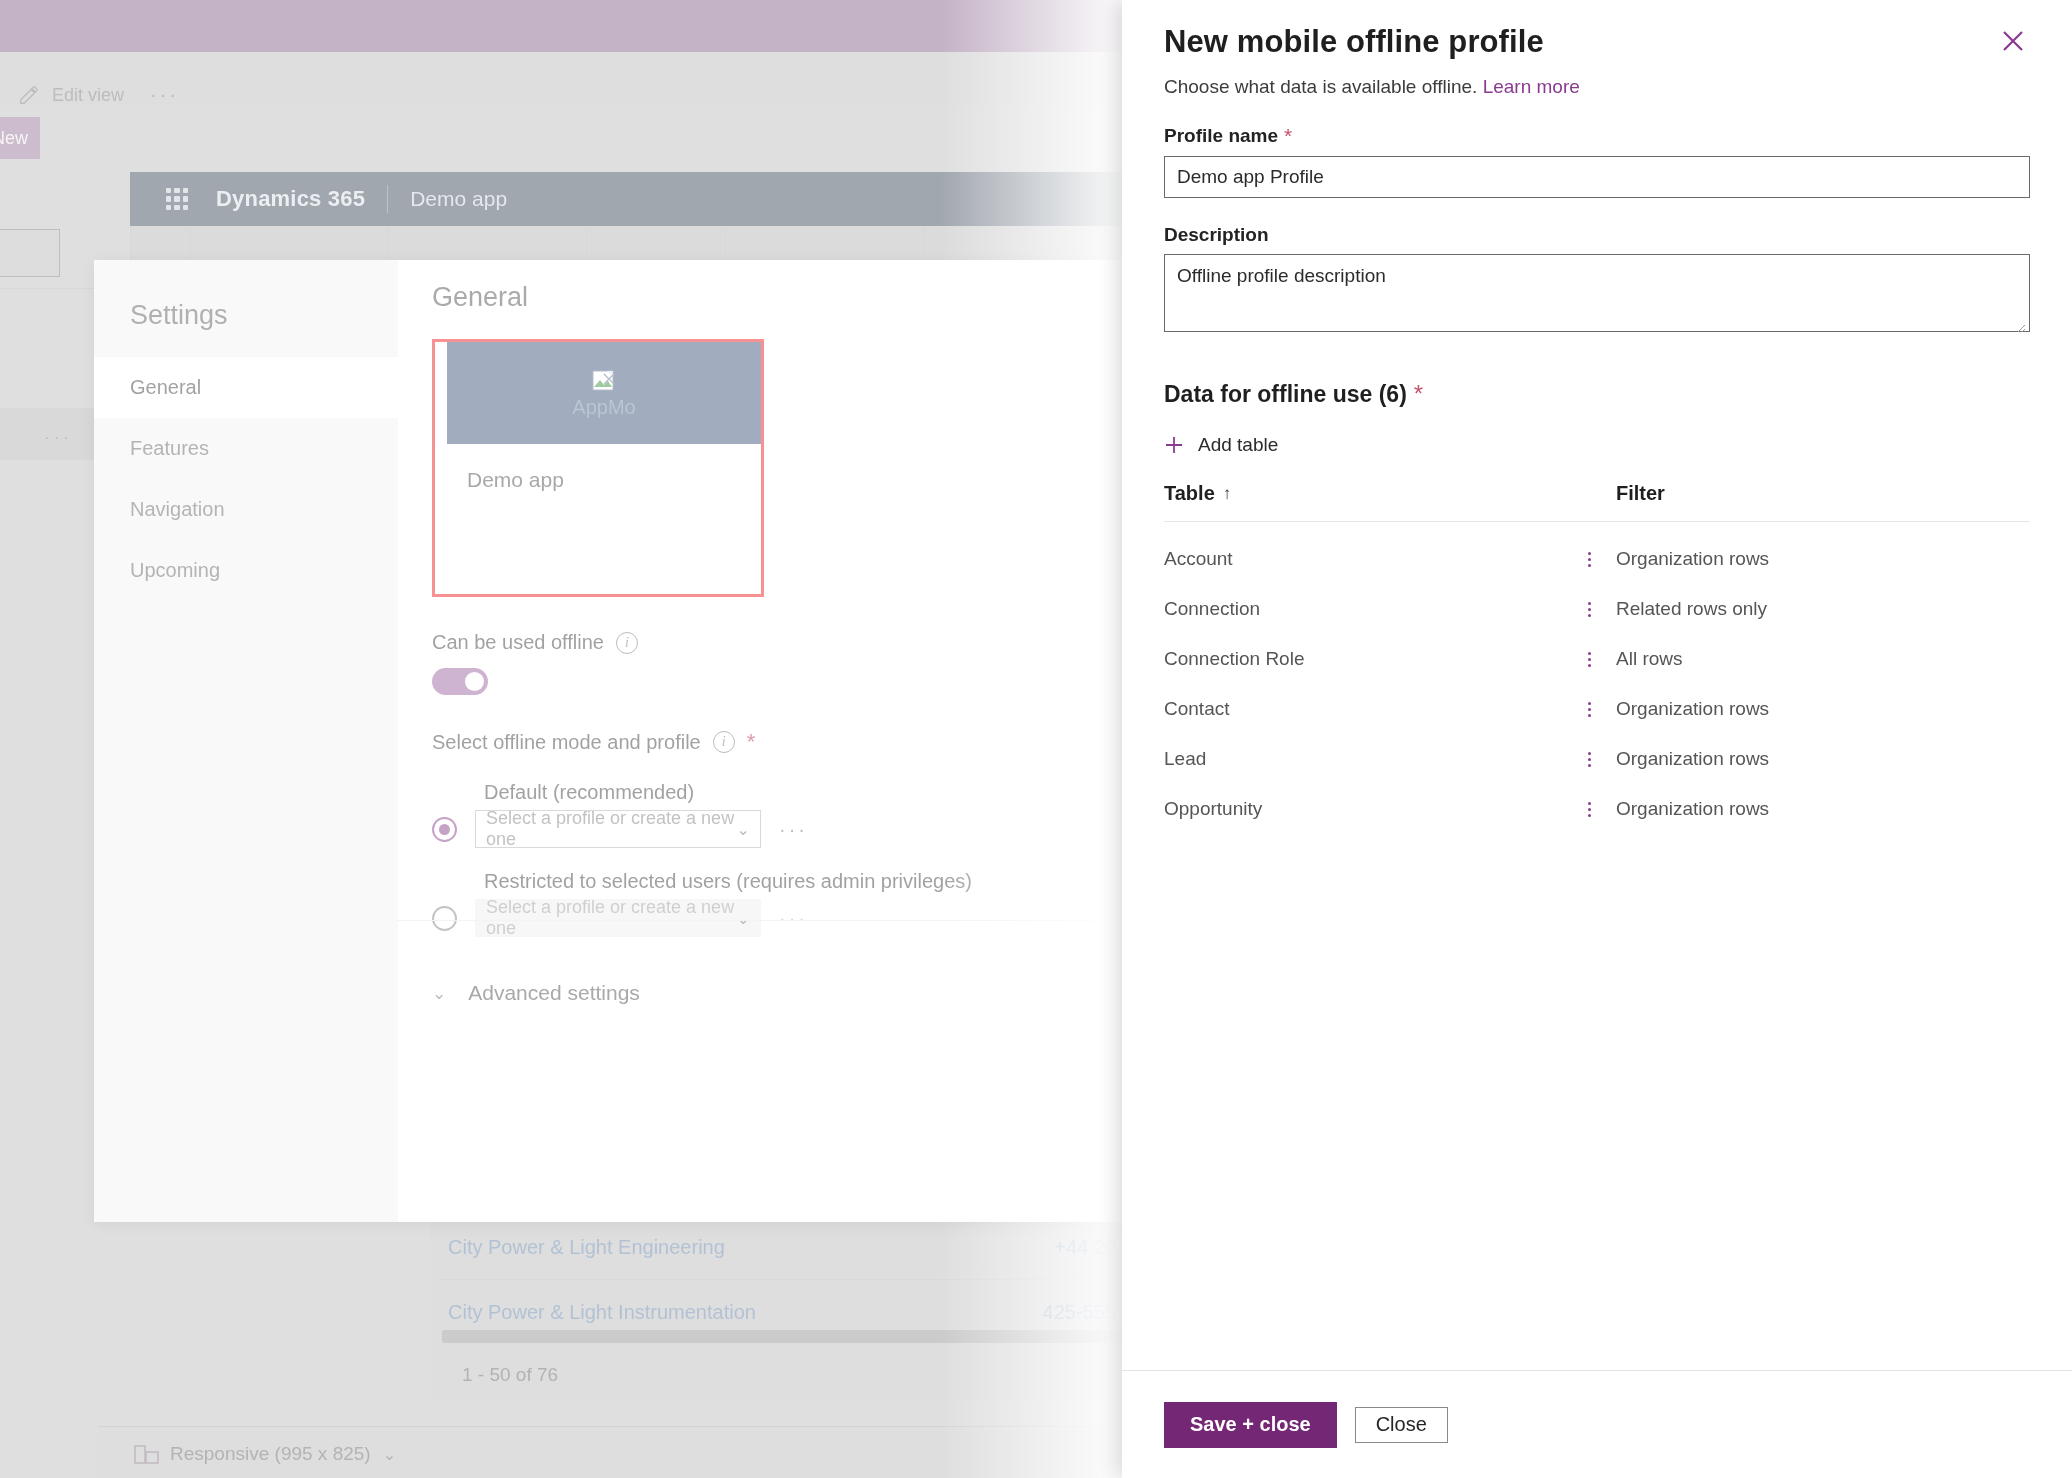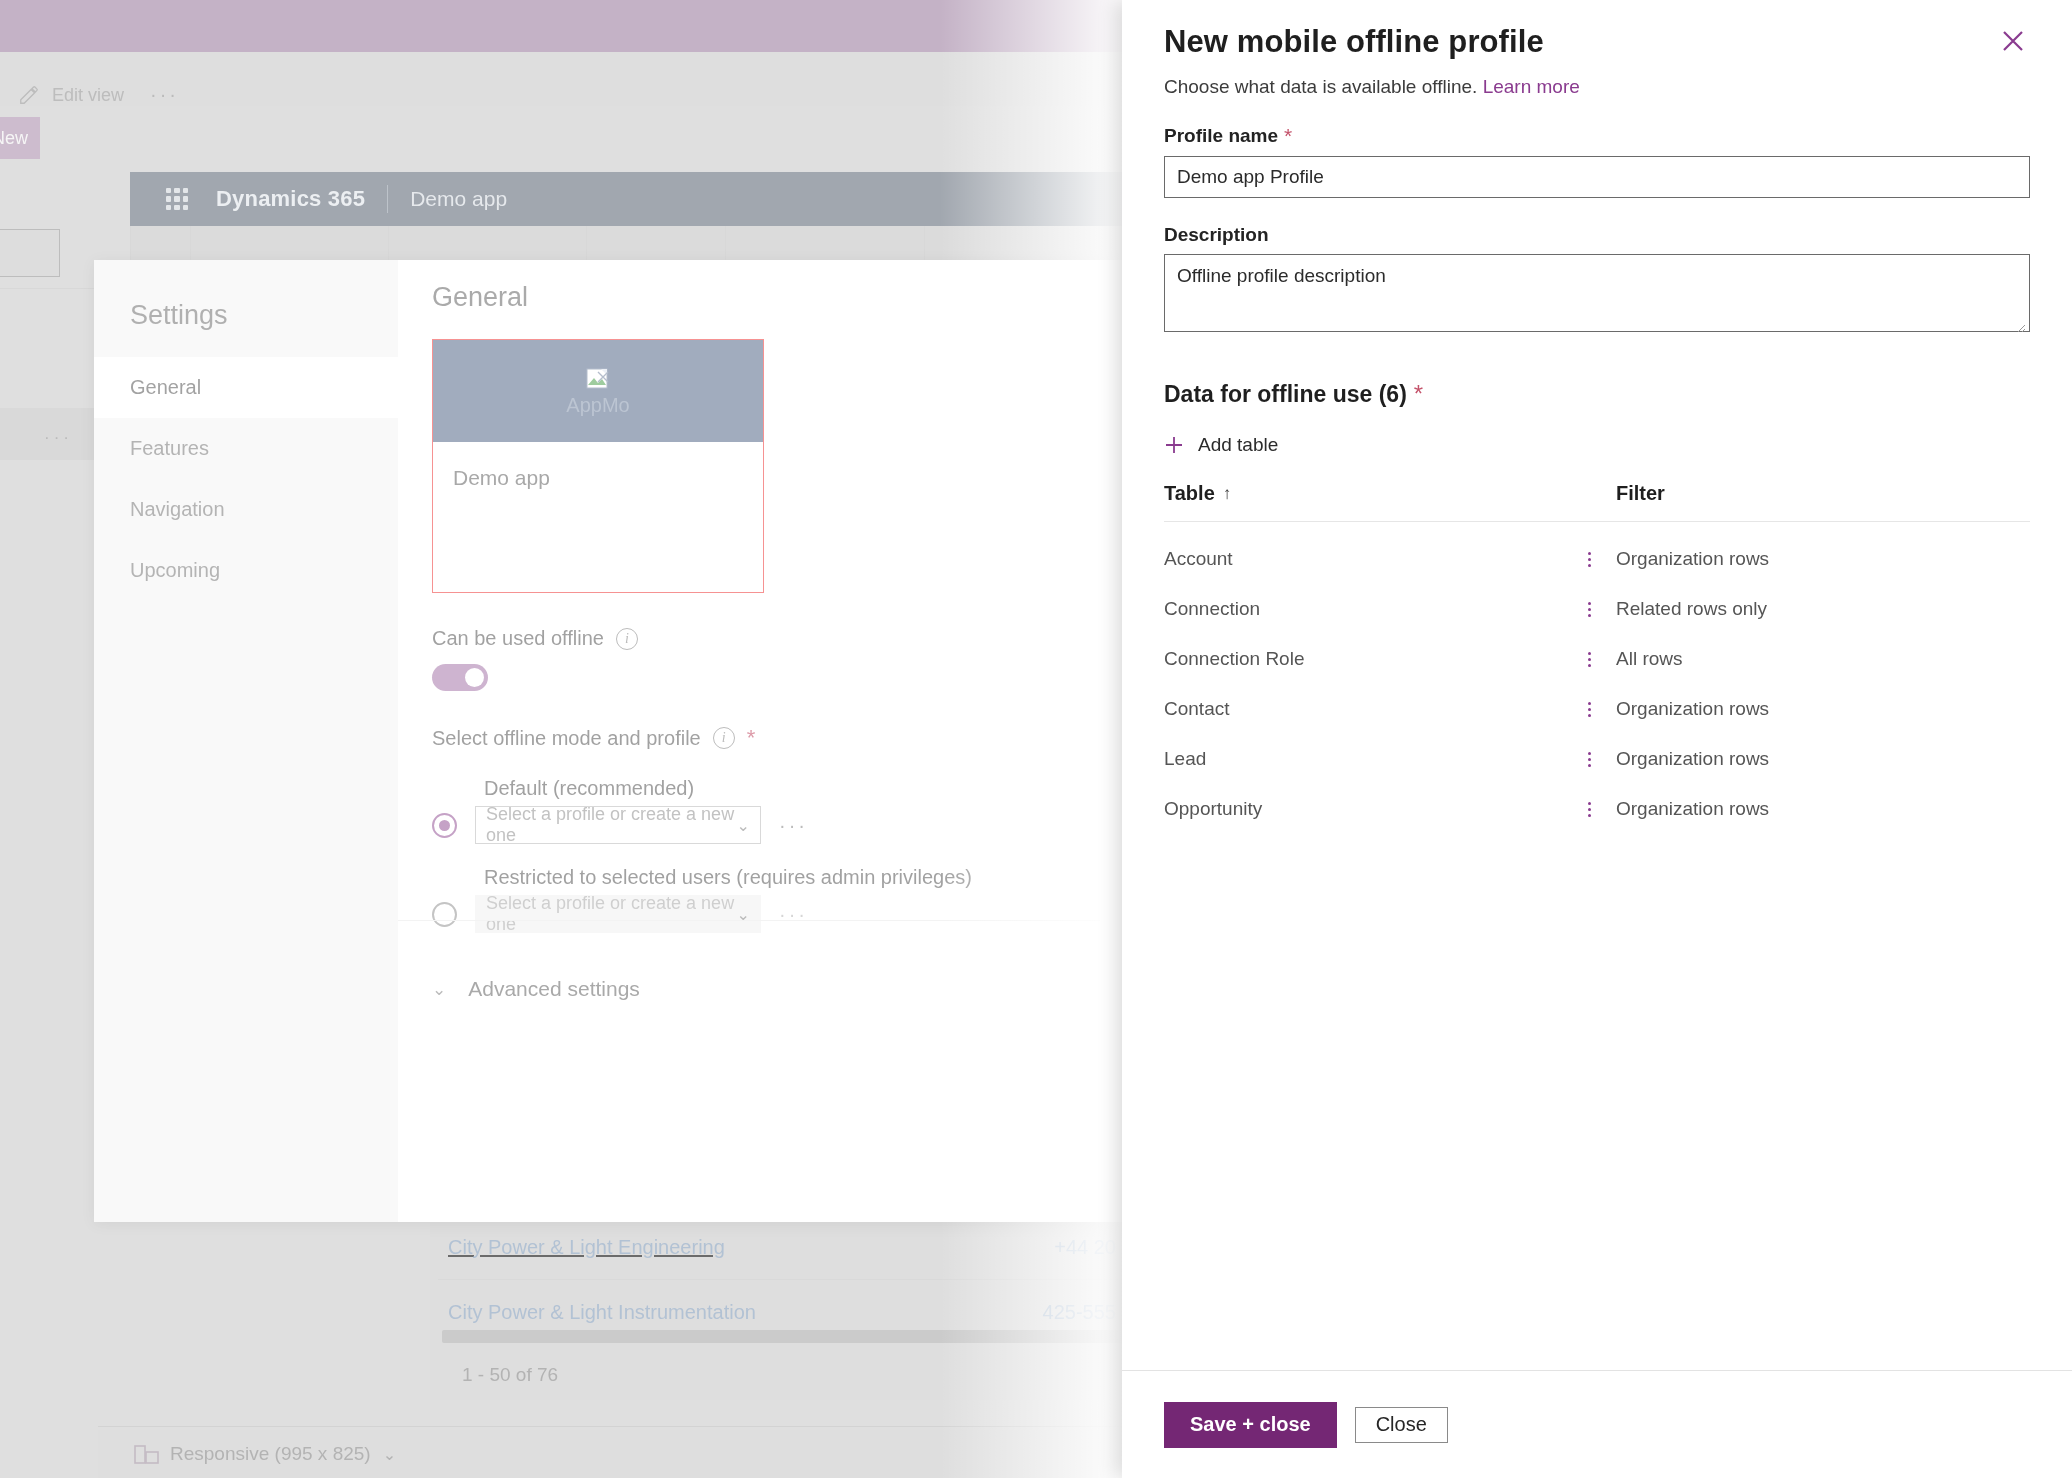--- a/index.html
+++ b/index.html
@@ -83,21 +83,21 @@
   .settings-left { width:304px; background:#f4f4f4; padding-top:26px; }
   .settings-title { font-size:27px; color:#787878; padding:14px 0 26px 36px; }
   .settings-nav-item {
     height:61px; display:flex; align-items:center; padding-left:36px;
     color:#7e7e7e; font-size:20px;
   }
   .settings-nav-item.active { background:#ffffff; color:#5f5f5f; }
   .settings-right { flex:1; background:#ffffff; padding:22px 0 0 34px; position:relative; }
   .settings-h1 { font-size:27px; color:#6d6d6d; margin-bottom:26px; }
 
-  .app-card { width:332px; border:1px solid #ef4444; background:#fff; }
+  .app-card { width:332px; border:3px solid #ef4444; background:#fff;padding-left:12px; }
   .app-card-hdr {
     height:102px; background:#5d7090; display:flex; flex-direction:column;
     align-items:center; justify-content:center; position:relative;
   }
   .brokenimg { width:26px; height:26px; position:relative; }
   .app-alt { color:#8c9bb2; font-size:20px; margin-top:2px; }
   .app-card-body { height:150px; padding:24px 20px; }
   .app-card-name { color:#6a6a6a; font-size:21px; }
 
   .lbl-row { display:flex; align-items:center; gap:12px; margin-top:34px; }
@@ -249,21 +249,21 @@
       <span class="bg-tb-cell" style="width:60px"></span>
       <span class="bg-tb-cell" style="width:200px"></span>
       <span class="bg-tb-cell" style="width:200px"></span>
       <span class="bg-tb-cell" style="width:140px"></span>
       <span class="bg-tb-cell" style="width:200px"></span>
       <span class="bg-tb-cell" style="width:200px"></span>
     </div>
 
     <div class="bg-gridpanel"></div>
     <div class="bg-grid">
-      <div class="bg-grid-row" style="position:relative;text-decoration:underline;">
+      <div class="bg-grid-row" style="position:relative;">
         <span class="bg-grid-name">City Power &amp; Light Engineering</span>
         <span class="bg-grid-phone">+44 20</span>
       </div>
       <div class="bg-grid-line"></div>
       <div class="bg-grid-row" style="position:relative;">
         <span class="bg-grid-name">City Power &amp; Light Instrumentation</span>
         <span class="bg-grid-phone">425-555</span>
       </div>
     </div>
     <div class="bg-scrollbar"></div>

